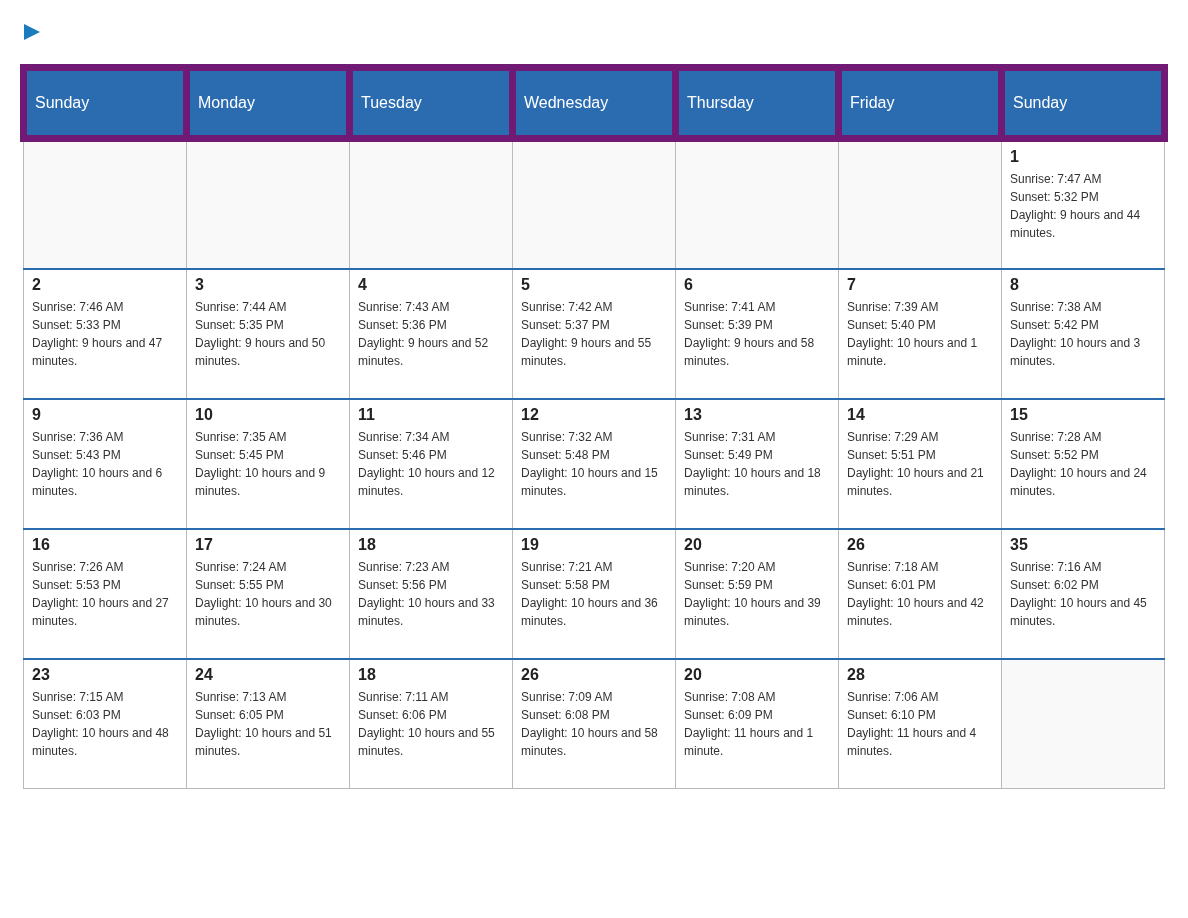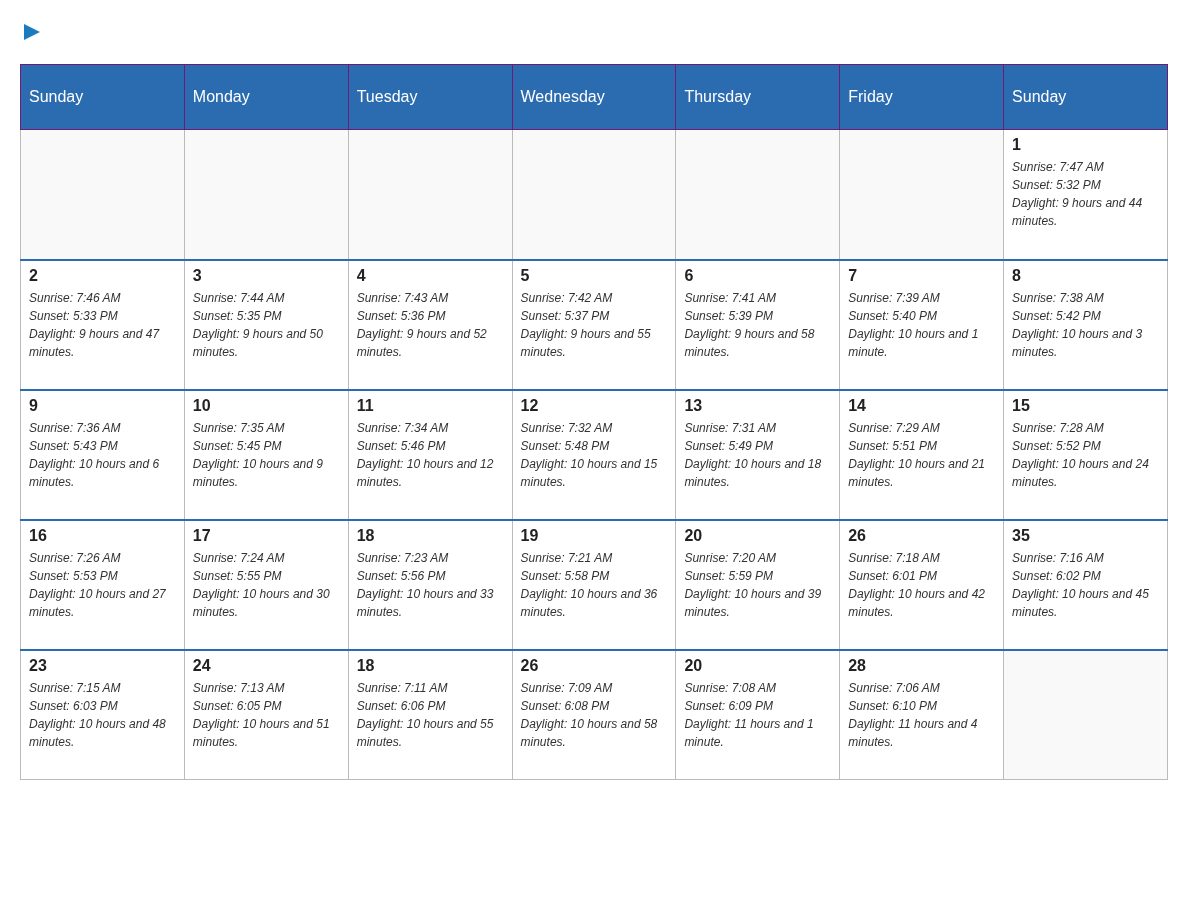--- a/index.html
+++ b/index.html
@@ -56,42 +56,41 @@
       border-collapse: collapse;
       border: 1px solid #999;
     }
     .calendar th {
       background-color: #2b6cb0;
       color: #fff;
       font-size: 16px;
       font-weight: normal;
       padding: 23px 8px;
       text-align: left;
-      border: 1px solid #701a75;
+      border: 7px solid #701a75;
     }
     .calendar td {
       width: 14.28%;
       vertical-align: top;
       border: 1px solid #bbb;
       padding: 6px 8px;
       min-height: 100px;
       height: 130px;
     }
     .day-number {
       font-size: 16px;
       font-weight: bold;
       color: #222;
       display: block;
       margin-bottom: 4px;
     }
     .day-info {
       font-size: 12px;
       color: #333;
       line-height: 1.5;
-      font-style: italic;
     }
     .empty-cell {
       background: #f9f9f9;
     }
     .week-row td {
       border-top: 2px solid #2b6cb0;
     }
   </style>
 </head>
 <body>

